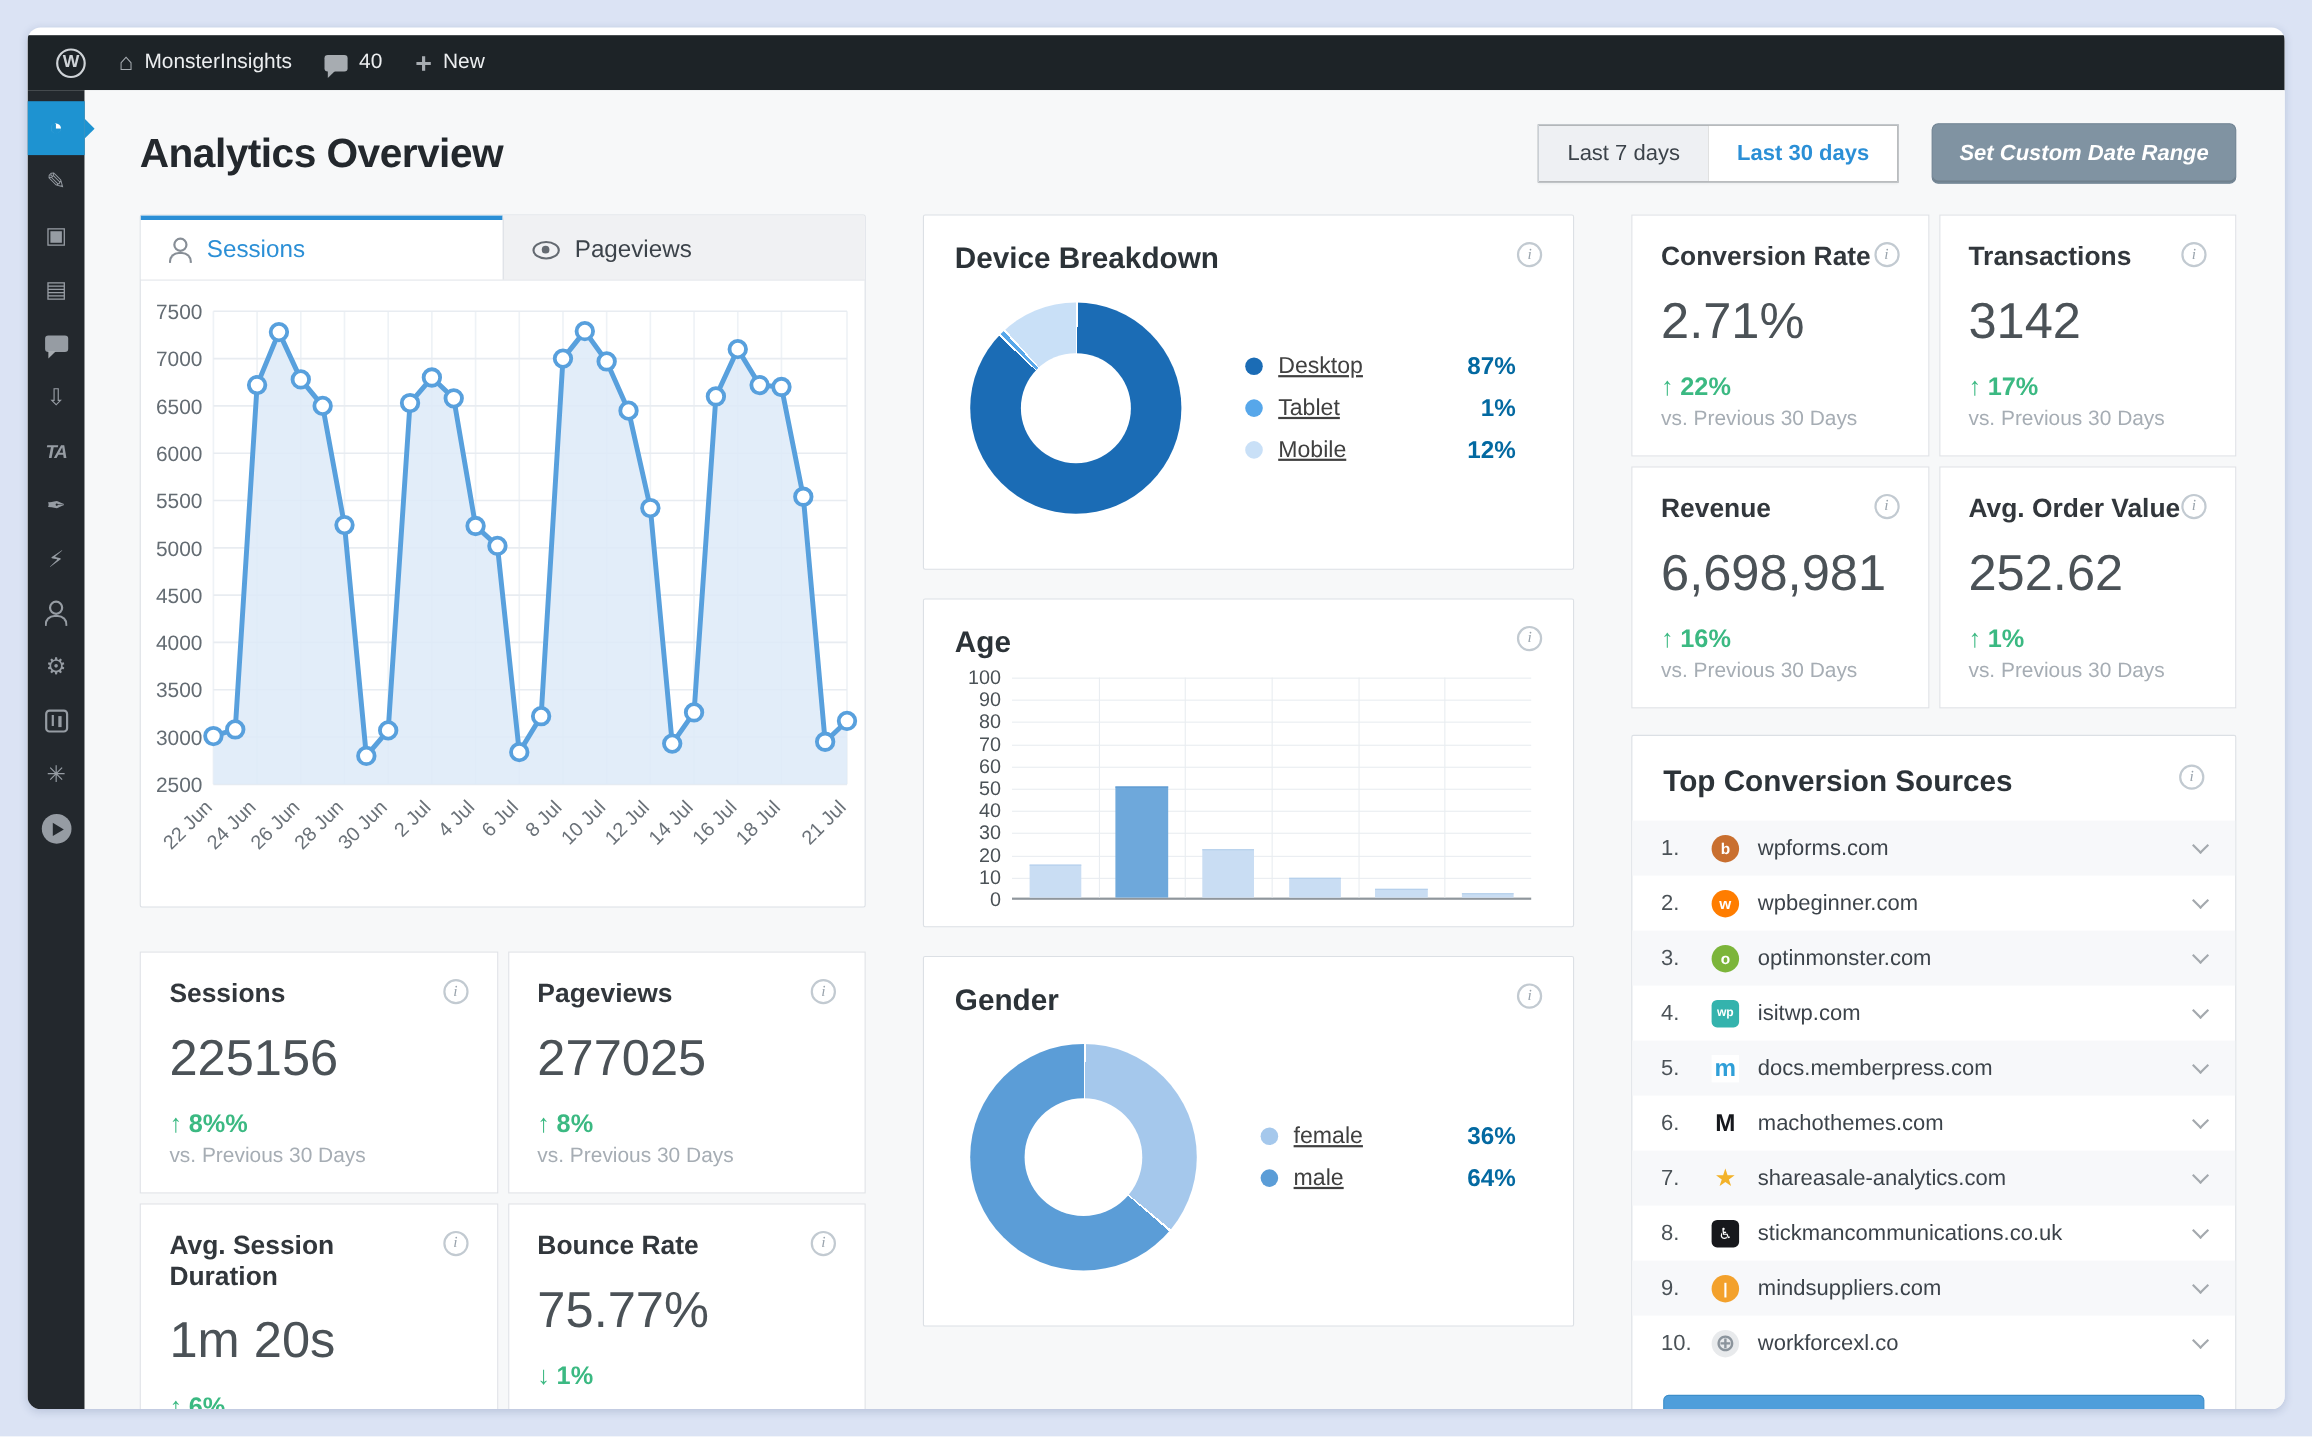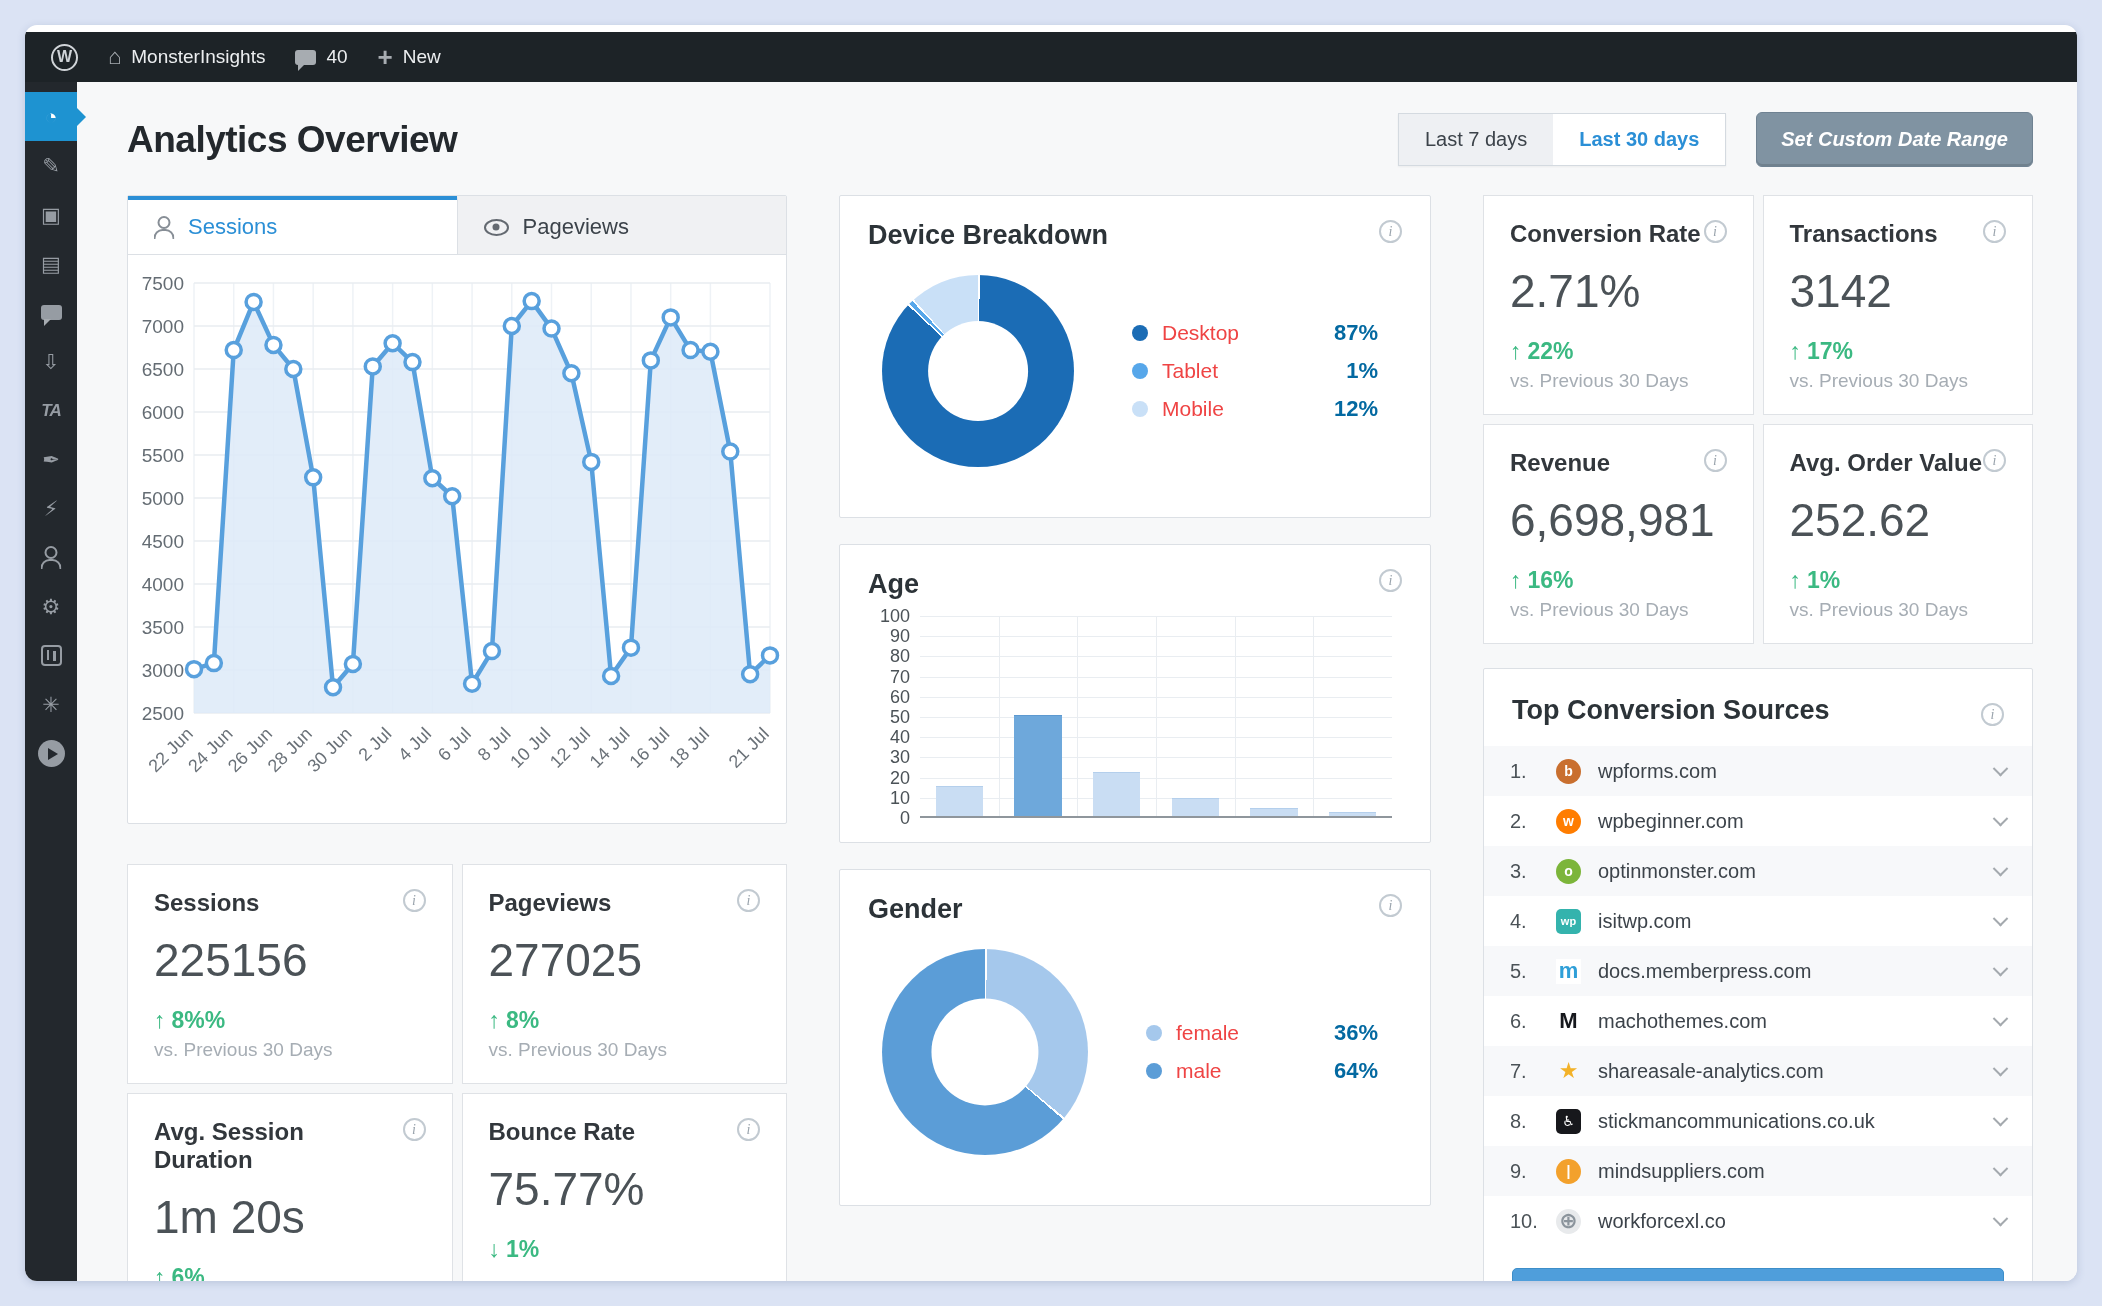--- a/index.html
+++ b/index.html
@@ -82,36 +82,36 @@
   .stat-delta { margin-top:20px; font-size:23px; font-weight:700; color:#3bb982; display:flex; align-items:center; gap:6px; }
   .stat-sub { font-size:19px; color:#a6adb4; margin-top:5px; }
   
   .donut-body { display:flex; align-items:center; padding:24px 16px 26px 14px; }
   .donut { border-radius:50%; position:relative; flex:none; }
   .donut::after { content:""; position:absolute; left:50%; top:50%; transform:translate(-50%,-50%);
                   width:52%; height:52%; background:#fff; border-radius:50%; }
   .legend { flex:1; margin-left:58px; margin-right:8px; }
   .leg-row { display:flex; align-items:center; gap:14px; margin:12px 0; }
   .leg-dot { width:16px; height:16px; border-radius:50%; flex:none; }
-  .leg-label { font-size:21px; color:#ef4444; }
+  .leg-label { font-size:21px; color:#404040;text-decoration:underline; }
   .leg-val { margin-left:auto; font-size:22px; font-weight:700; color:#0369a1; }
   
   .age-area { display:flex; padding:16px 10px 0 0; }
   .age-y { width:52px; position:relative; height:202px; flex:none; }
   .age-ylab { position:absolute; right:10px; font-size:18px; color:#4b5257; transform:translateY(-50%); }
   .age-plot { flex:1; height:202px; position:relative; border-bottom:2px solid #8f969c; }
   .gridline-h { position:absolute; left:0; right:0; height:1px; background:#e9edf1; }
   .gridline-v { position:absolute; top:0; bottom:0; width:1px; background:#e9edf1; }
   .age-cols { position:absolute; left:0; right:0; top:0; bottom:0; display:flex; align-items:flex-end; }
   .age-col { flex:1; display:flex; justify-content:center; align-items:flex-end; height:100%; }
   .age-bar { width:60%; }
   .age-x { display:flex; margin:12px 0 6px 52px; }
   .age-xcell { flex:1; text-align:center; font-size:20px; color:#4b5257; }
   
-  .src-head { padding:26px 28px 20px; display:flex; justify-content:space-between; align-items:flex-end; }
+  .src-head { padding:26px 28px 20px; display:flex; justify-content:space-between; align-items:flex-start; }
   .src-row { height:50px; display:flex; align-items:center; padding:0 26px; cursor:pointer; }
   .src-row:nth-child(odd) { background:#f7f8fa; }
   .src-rank { width:46px; font-size:20px; color:#4b5257; flex:none; }
   .favicon { width:25px; height:25px; margin-right:17px; display:flex; align-items:center; justify-content:center;
              font-size:14px; font-weight:700; flex:none; }
   .src-domain { font-size:20px; color:#3c434a; }
   .chev { width:11px; height:11px; border-right:2.5px solid #a4a9ae; border-bottom:2.5px solid #a4a9ae;
           transform:rotate(45deg) translate(-2px,-2px); margin-left:auto; cursor:pointer; flex:none; }
   .src-foot { padding:22px 28px 28px; }
   .src-btn { width:100%; height:50px; background:#4f9edb; border:1px solid #3d8ec9; border-radius:5px;

